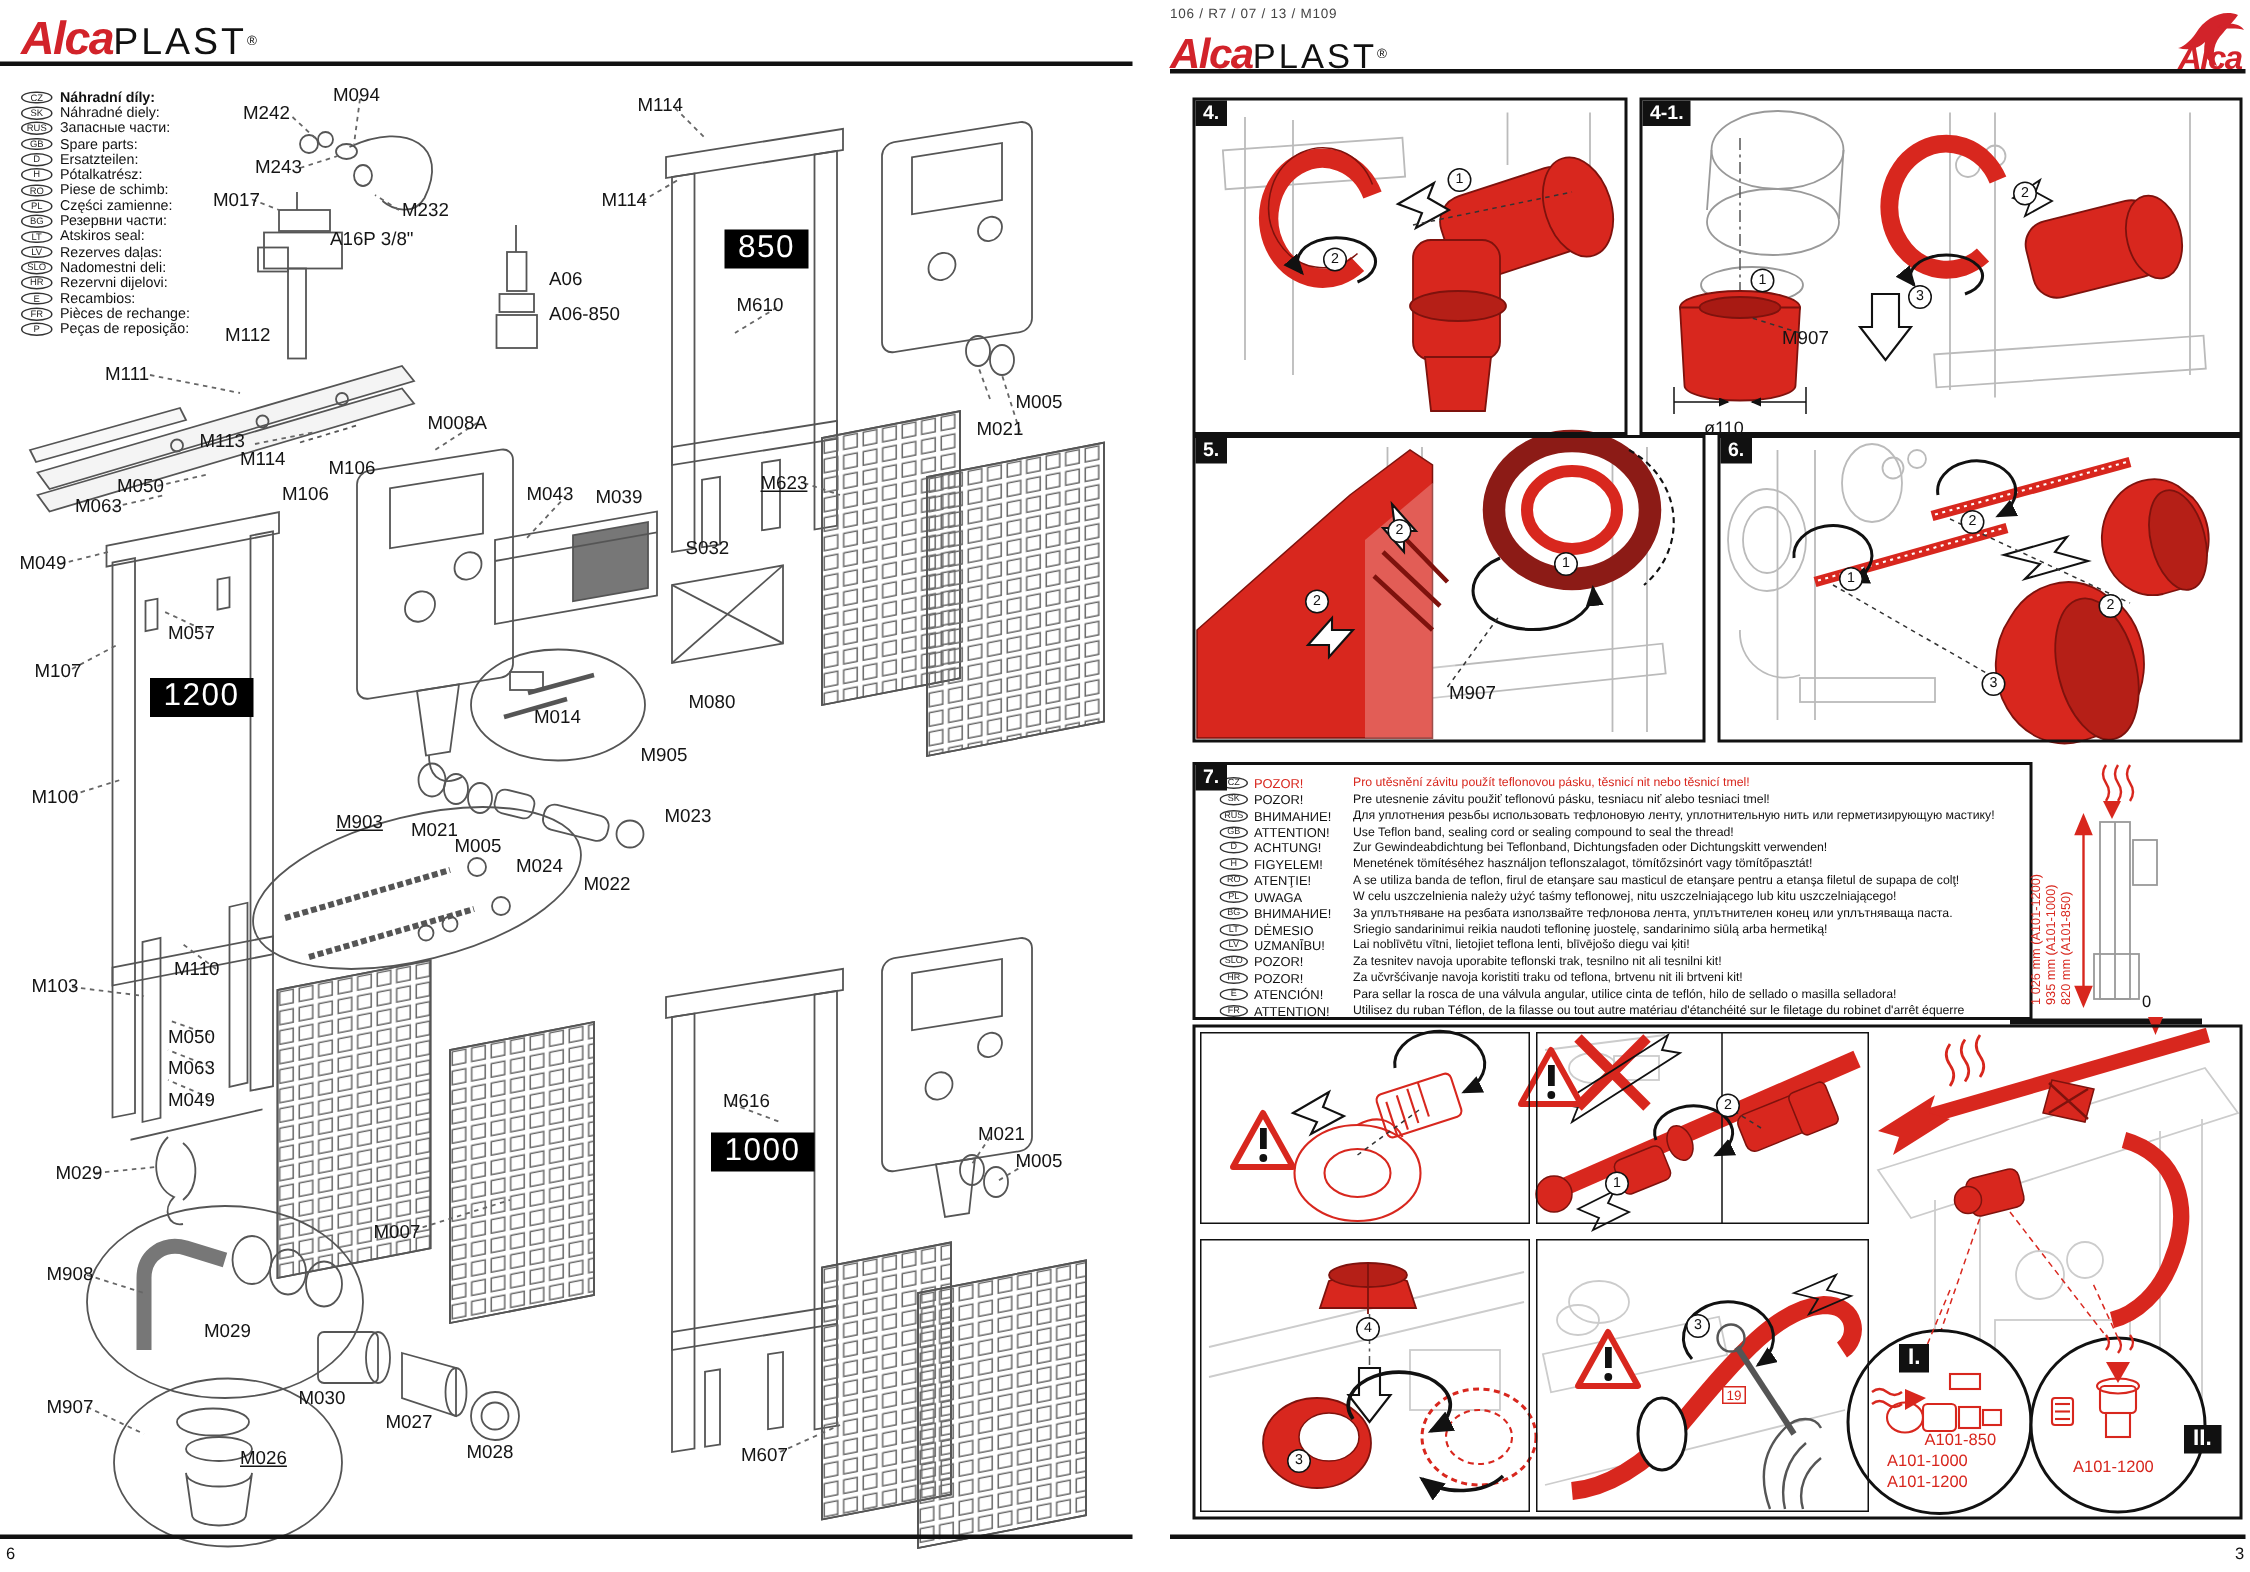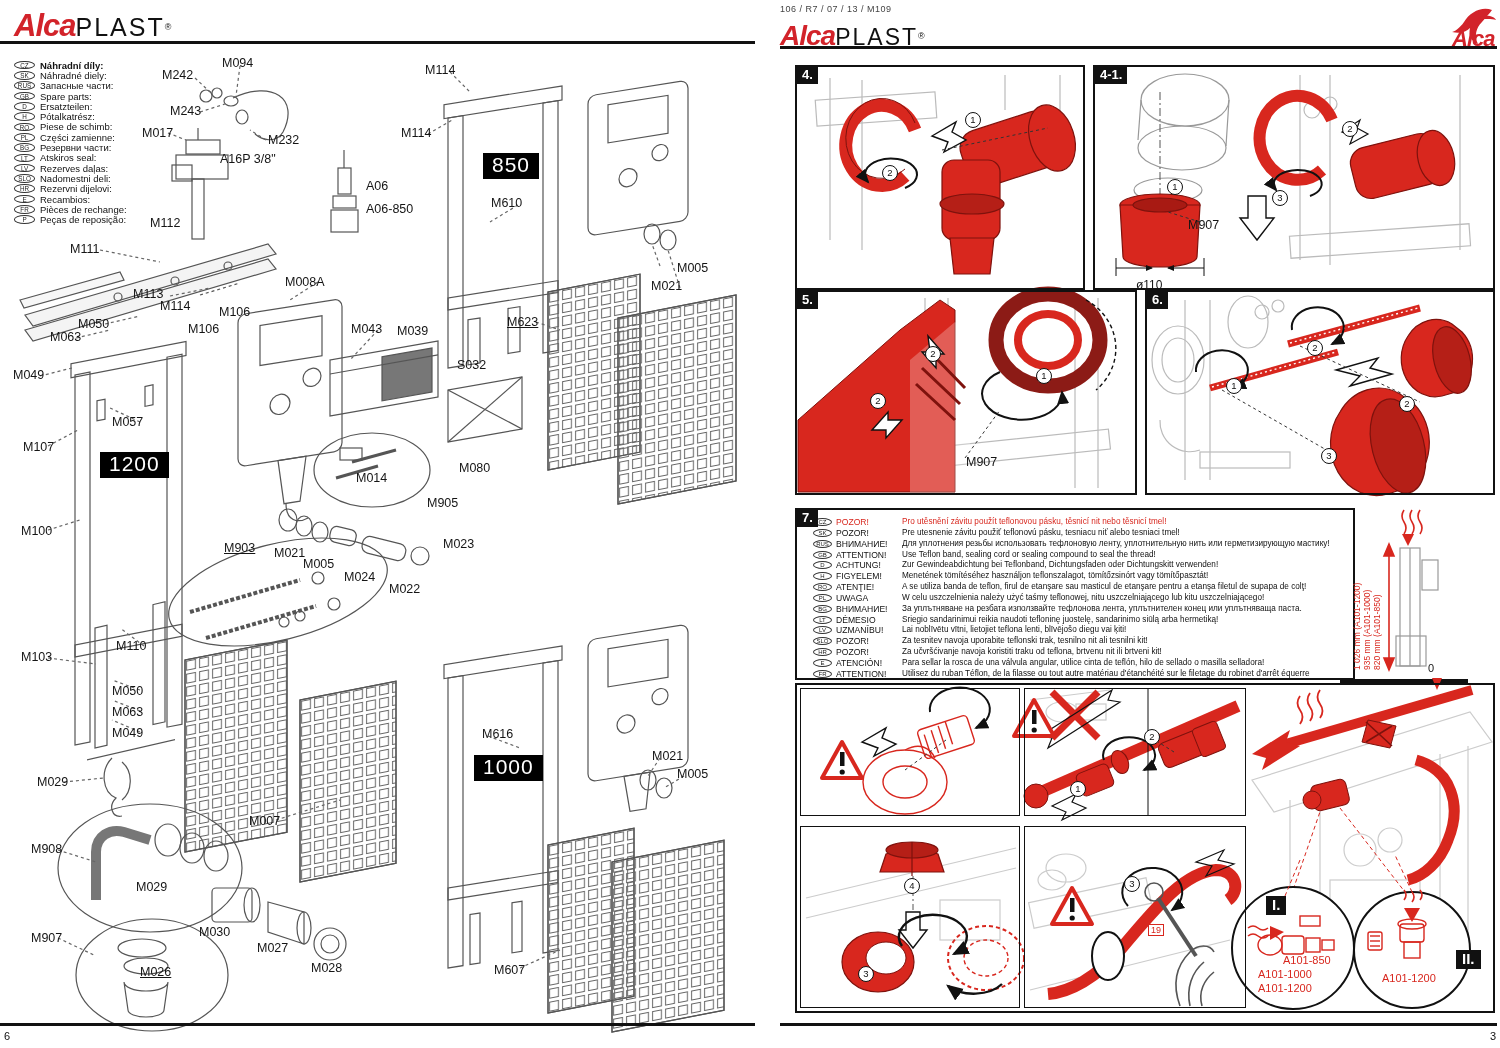--- a/index.html
+++ b/index.html
@@ -707,21 +707,21 @@
   <span class="plbl" style="left:21px;top:524px;">M100</span>
   <span class="plbl" style="left:116px;top:639px;">M110</span>
   <span class="plbl" style="left:21px;top:650px;">M103</span>
   <span class="plbl" style="left:112px;top:684px;">M050</span>
   <span class="plbl" style="left:112px;top:705px;">M063</span>
   <span class="plbl" style="left:112px;top:726px;">M049</span>
   <span class="plbl" style="left:37px;top:775px;">M029</span>
   <span class="plbl" style="left:31px;top:842px;">M908</span>
   <span class="plbl" style="left:136px;top:880px;">M029</span>
   <span class="plbl" style="left:31px;top:931px;">M907</span>
-  <span class="plbl" style="left:140px;top:965px;text-decoration:underline;">M026</span>
+  <span class="plbl" style="left:160px;top:965px;text-decoration:underline;">M026</span>
   <span class="plbl" style="left:199px;top:925px;">M030</span>
   <span class="plbl" style="left:257px;top:941px;">M027</span>
   <span class="plbl" style="left:311px;top:961px;">M028</span>
   <span class="plbl" style="left:249px;top:814px;">M007</span>
   <span class="plbl" style="left:494px;top:963px;">M607</span>
   <span class="plbl" style="left:482px;top:727px;">M616</span>
   <span class="plbl" style="left:652px;top:749px;">M021</span>
   <span class="plbl" style="left:677px;top:767px;">M005</span>
   <span class="plbl" style="left:285px;top:275px;">M008A</span>
   <span class="plbl" style="left:351px;top:322px;">M043</span>

